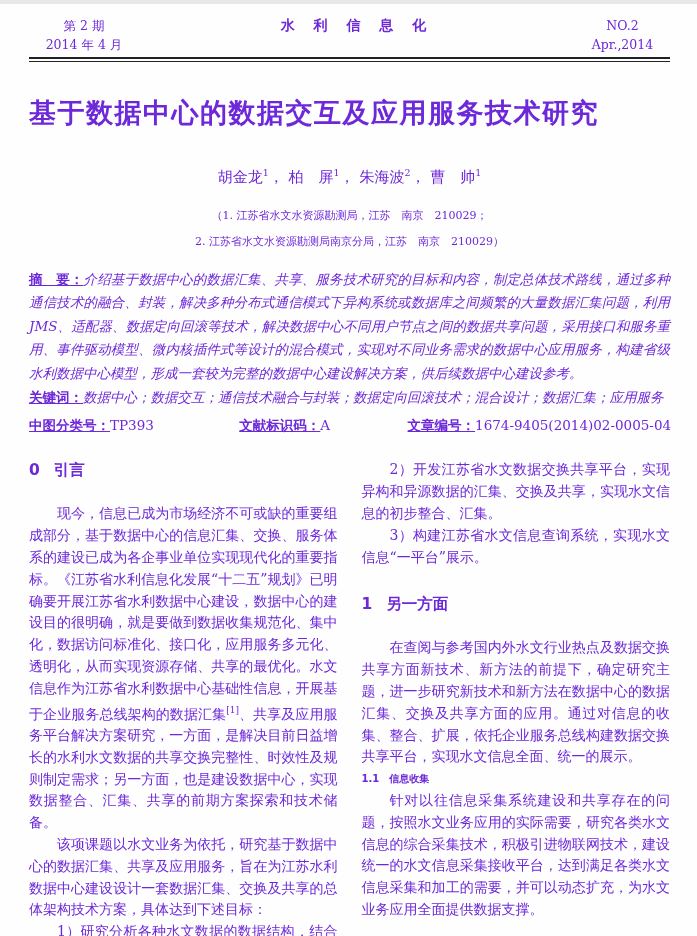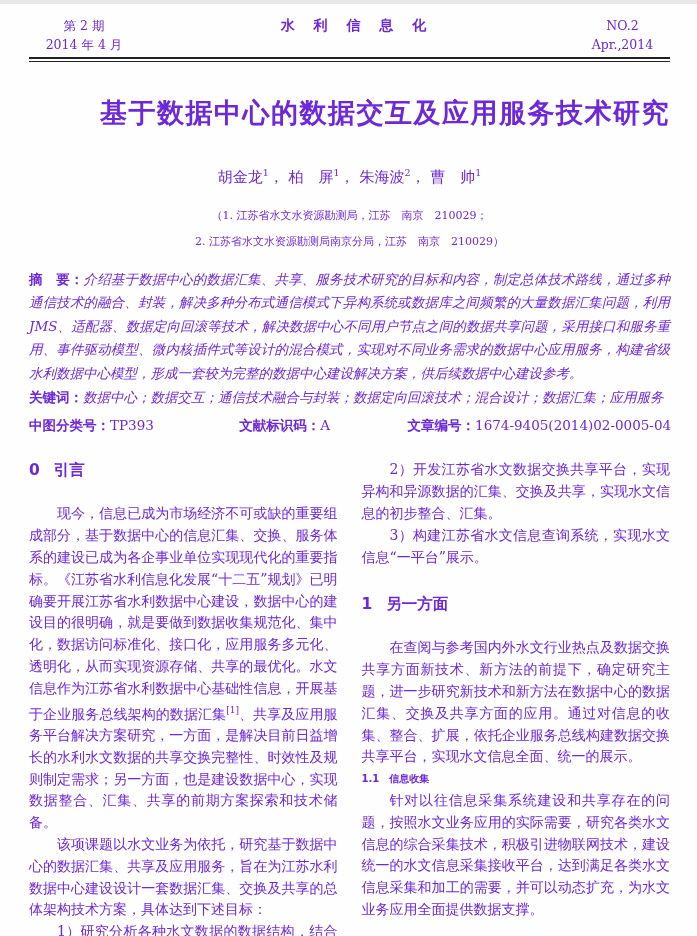--- a/index.html
+++ b/index.html
@@ -14,30 +14,30 @@
   
   .jheader{display:flex;align-items:flex-start;font-size:12.5px;line-height:19px;}
   .jh-left{width:110px;text-align:center;}
   .jh-center{flex:1;text-align:center;}
   .jh-center .cn{font-weight:bold;font-size:14px;letter-spacing:7px;font-family:"DejaVu Sans","Liberation Sans",sans-serif;}
   .jh-center .en{font-size:12.5px;}
   .jh-right{width:95px;text-align:center;}
   .double-rule{margin-top:3px;height:2px;border-top:2px solid #222;border-bottom:1px solid #222;}
   
   h1.title{
-    margin:33px 0 0 0;text-align:right;
+    margin:33px 0 0 0;text-align:left;
     font-size:27px;font-weight:bold;letter-spacing:1.5px;line-height:36px;
   }
   .authors{margin-top:31px;text-align:center;font-size:15px;line-height:22px;}
   .authors sup{font-size:9.5px;}
   .affils{margin-top:15px;text-align:center;font-size:11px;line-height:26px;}
   
   .abstract{margin-top:13px;font-size:13.5px;line-height:23.4px;text-align:justify;}
   .kai{font-style:italic;}
-  .blabel{font-weight:bold;font-style:normal;font-family:"DejaVu Sans","Liberation Sans",sans-serif;font-size:13.5px;}
+  .blabel{font-weight:bold;font-style:normal;font-family:"DejaVu Sans","Liberation Sans",sans-serif;font-size:13.5px;text-decoration:underline;}
   .keywords{font-size:13.5px;line-height:23.4px;text-align:justify;margin-top:1px;}
   .metaline{margin-top:3px;font-size:13.5px;line-height:26px;white-space:nowrap;}
   .metaline .m1{display:inline-block;width:206px;}
   .metaline .m2{display:inline-block;width:164px;}
   
   .columns{display:flex;gap:24px;margin-top:21px;}
   .col{flex:1;min-width:0;}
   .col p{margin:0;font-size:14px;line-height:21.8px;text-align:justify;text-indent:2em;}
   .sec-h{
     font-size:15.5px;font-weight:bold;margin:28px 0 24px 0;line-height:17px;

